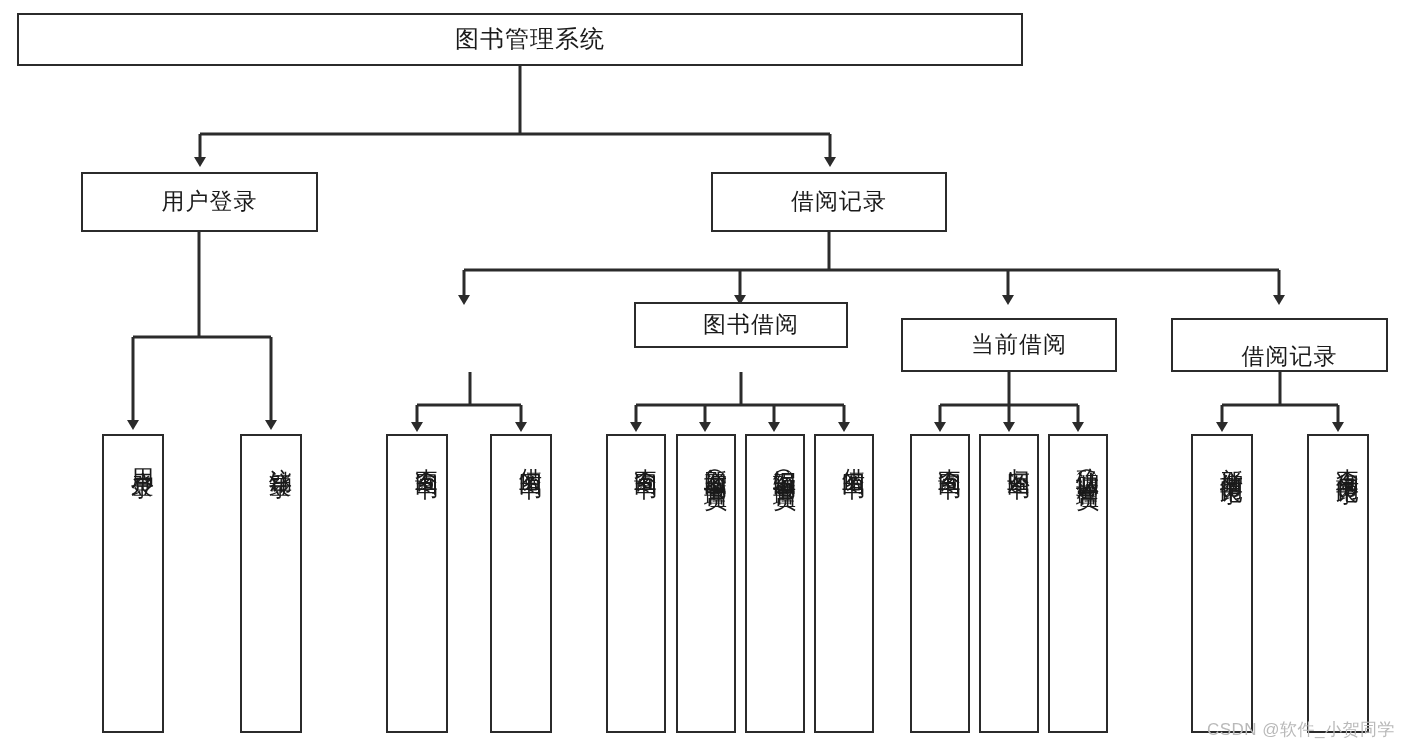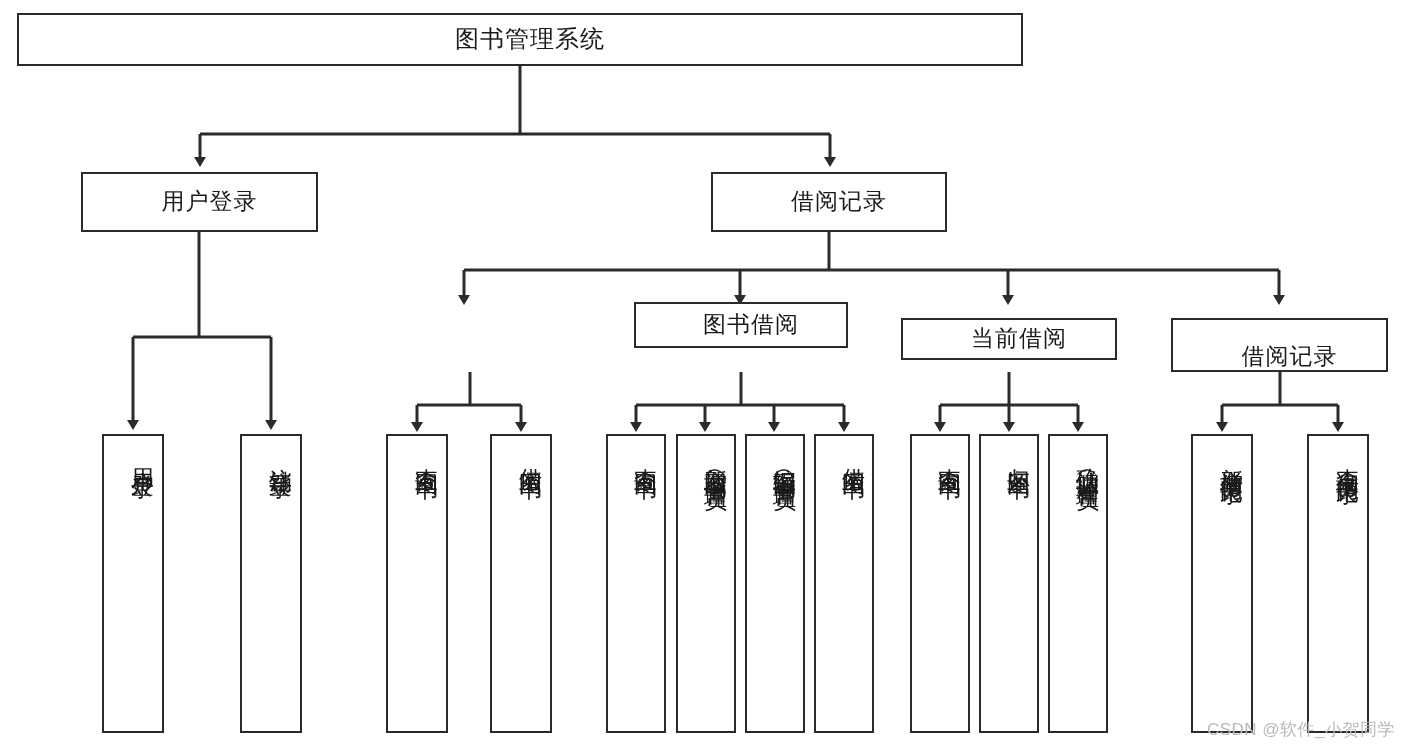--- a/index.html
+++ b/index.html
@@ -139,21 +139,21 @@
   <div class="node h" style="left:81px; top:172px; width:237px; height:60px;">
     <span class="node-label">用户登录</span>
   </div>
   <div class="node h" style="left:711px; top:172px; width:236px; height:60px;">
     <span class="node-label">借阅记录</span>
   </div>
 
   <div class="node h" style="left:634px; top:302px; width:214px; height:46px;">
     <span class="node-label">图书借阅</span>
   </div>
-  <div class="node h" style="left:901px; top:318px; width:216px; height:42px;">
+  <div class="node h" style="left:901px; top:318px; width:216px; height:54px;">
     <span class="node-label">当前借阅</span>
   </div>
   <div class="node h" style="left:1171px; top:318px; width:217px; height:54px;align-items:flex-end;">
     <span class="node-label">借阅记录</span>
   </div>
 
   <div class="node v" style="left:102px; top:434px; width:62px; height:299px;">
     <span class="node-label">用户登录</span>
   </div>
   <div class="node v" style="left:240px; top:434px; width:62px; height:299px;">

